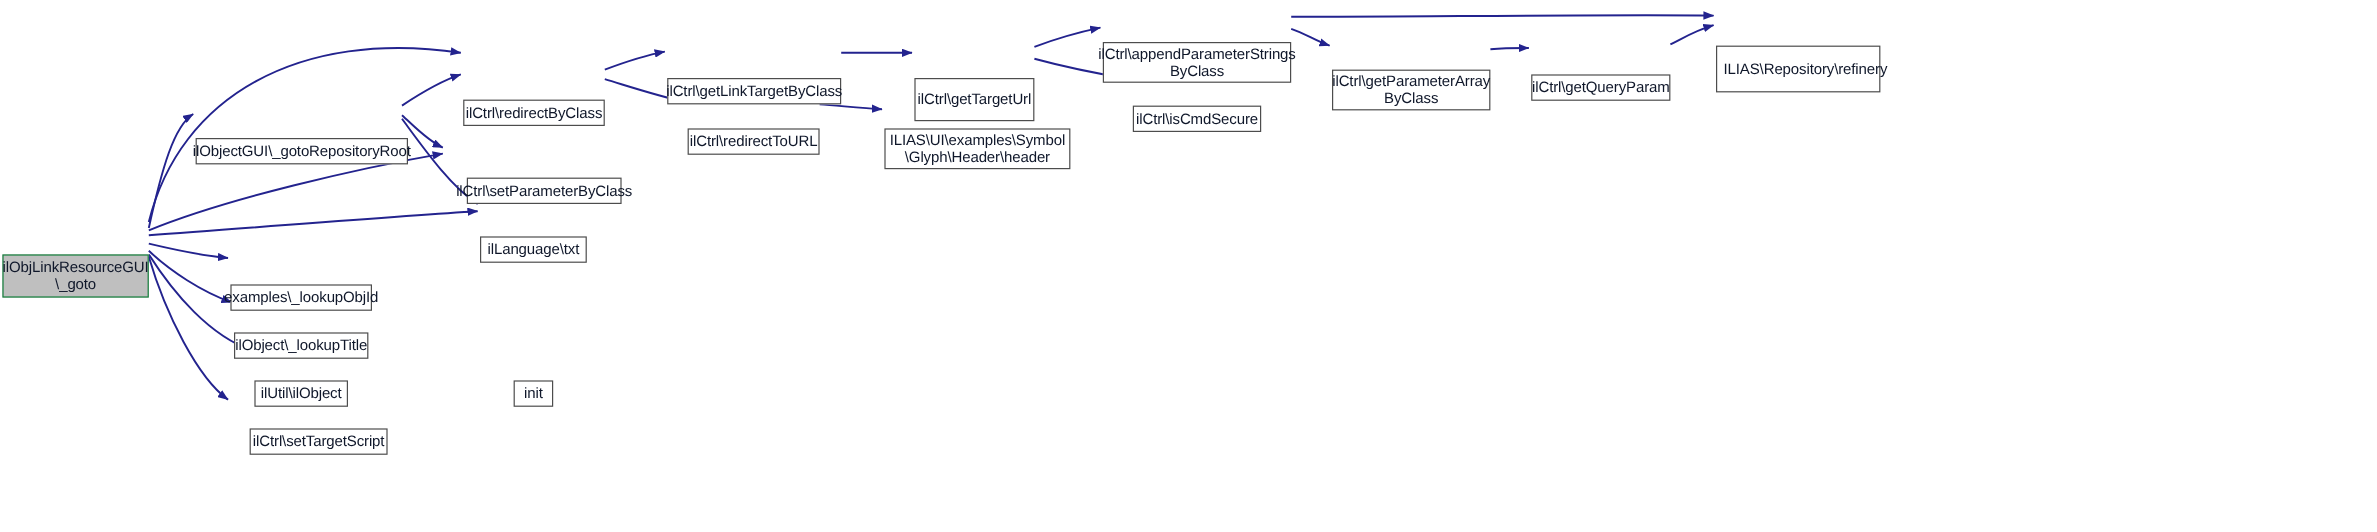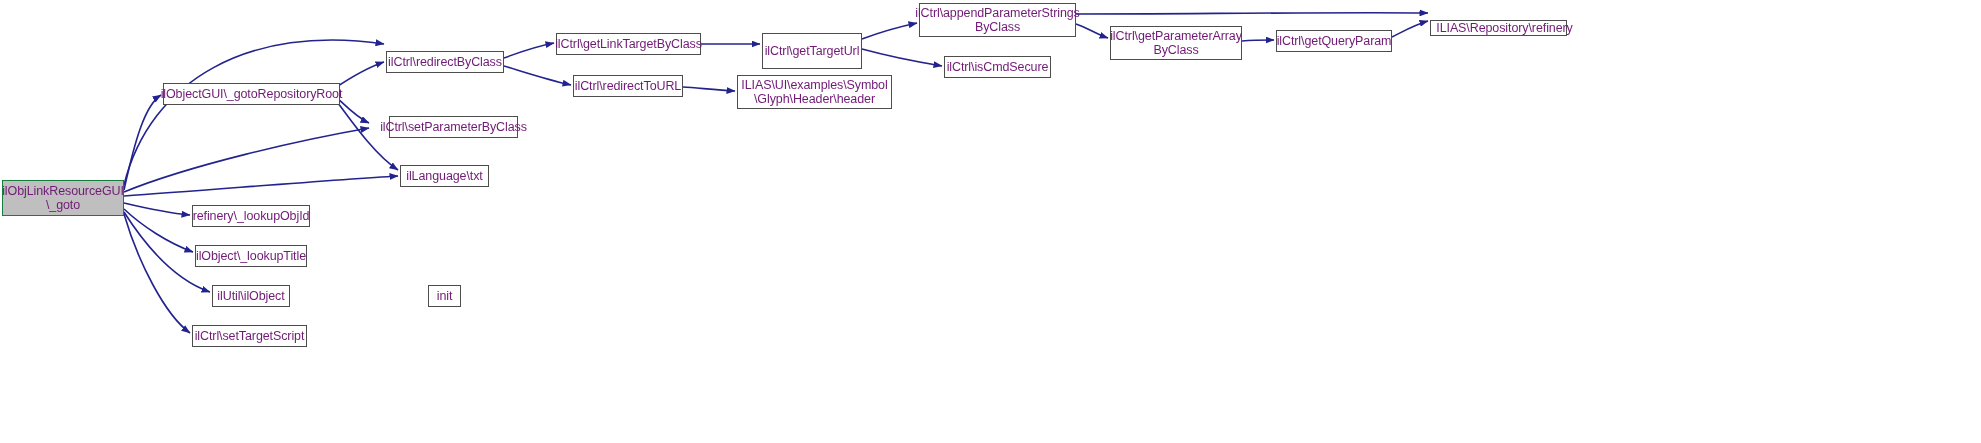--- a/index.html
+++ b/index.html
@@ -22,30 +22,31 @@
     top: 0;
     width: 1981px;
     height: 443px;
     pointer-events: none;
   }
   .node {
     position: absolute;
     box-sizing: border-box;
     border: 1px solid #4d4d4d;
     background: #ffffff;
-    color: #701a75;
+    color: #0f172a;
     display: flex;
     align-items: center;
     justify-content: center;
     text-align: center;
     font-size: 12.5px;
     line-height: 14px;
     letter-spacing: -0.1px;
     white-space: pre-line;
     z-index: 5;
+    margin-top: 32px;
   }
   .node.root {
     background: #bfbfbf;
     border: 1px solid #15803d;
   }
   .node-label {
     display: block;
     padding: 0 4px;
     white-space: pre-line;
   }
@@ -84,31 +85,31 @@
         <path d="M 1392,37 C 1404,31 1414,25 1428,21" fill="none" stroke="#23238e" stroke-width="1.6" marker-end="url(#arrow)"></path>
       </g>
   </svg>
   <div id="nodes-group">
       <div class="node root" style="left: 2px; top: 180px; width: 122px; height: 36px;"><span class="node-label">ilObjLinkResourceGUI
 \_goto</span></div>
       <div class="node" style="left: 163px; top: 83px; width: 177px; height: 22px;"><span class="node-label">ilObjectGUI\_gotoRepositoryRoot</span></div>
       <div class="node" style="left: 386px; top: 51px; width: 118px; height: 22px;"><span class="node-label">ilCtrl\redirectByClass</span></div>
       <div class="node" style="left: 389px; top: 116px; width: 129px; height: 22px; text-align: right;"><span class="node-label">ilCtrl\setParameterByClass</span></div>
       <div class="node" style="left: 400px; top: 165px; width: 89px; height: 22px;"><span class="node-label">ilLanguage\txt</span></div>
-      <div class="node" style="left: 192px; top: 205px; width: 118px; height: 22px;"><span class="node-label">refinery\_lookupObjId</span></div>
+      <div class="node" style="left: 192px; top: 205px; width: 118px; height: 22px;"><span class="node-label">examples\_lookupObjId</span></div>
       <div class="node" style="left: 195px; top: 245px; width: 112px; height: 22px;"><span class="node-label">ilObject\_lookupTitle</span></div>
       <div class="node" style="left: 212px; top: 285px; width: 78px; height: 22px;"><span class="node-label">ilUtil\ilObject</span></div>
       <div class="node" style="left: 428px; top: 285px; width: 33px; height: 22px;"><span class="node-label">init</span></div>
-      <div class="node" style="left: 192px; top: 325px; width: 115px; height: 22px;"><span class="node-label">ilCtrl\setTargetScript</span></div>
+      <div class="node" style="left: 208px; top: 325px; width: 115px; height: 22px;"><span class="node-label">ilCtrl\setTargetScript</span></div>
       <div class="node" style="left: 556px; top: 33px; width: 145px; height: 22px;"><span class="node-label">ilCtrl\getLinkTargetByClass</span></div>
       <div class="node" style="left: 573px; top: 75px; width: 110px; height: 22px;"><span class="node-label">ilCtrl\redirectToURL</span></div>
       <div class="node" style="left: 762px; top: 33px; width: 100px; height: 36px; text-align: right;"><span class="node-label">ilCtrl\getTargetUrl</span></div>
       <div class="node" style="left: 737px; top: 75px; width: 155px; height: 34px;"><span class="node-label">ILIAS\UI\examples\Symbol
 \Glyph\Header\header</span></div>
       <div class="node" style="left: 919px; top: 3px; width: 157px; height: 34px;"><span class="node-label">ilCtrl\appendParameterStrings
 ByClass</span></div>
       <div class="node" style="left: 944px; top: 56px; width: 107px; height: 22px; align-items: center;"><span class="node-label">ilCtrl\isCmdSecure</span></div>
       <div class="node" style="left: 1110px; top: 26px; width: 132px; height: 34px;"><span class="node-label">ilCtrl\getParameterArray
 ByClass</span></div>
       <div class="node" style="left: 1276px; top: 30px; width: 116px; height: 22px; align-items: center;"><span class="node-label">ilCtrl\getQueryParam</span></div>
-      <div class="node" style="left: 1430px; top: 20px; width: 137px; height: 16px; padding-left: 12px;"><span class="node-label">ILIAS\Repository\refinery</span></div>
+      <div class="node" style="left: 1430px; top: 6px; width: 137px; height: 39px; padding-left: 12px;"><span class="node-label">ILIAS\Repository\refinery</span></div>
     </div>
 </div>
 
 </body></html>

